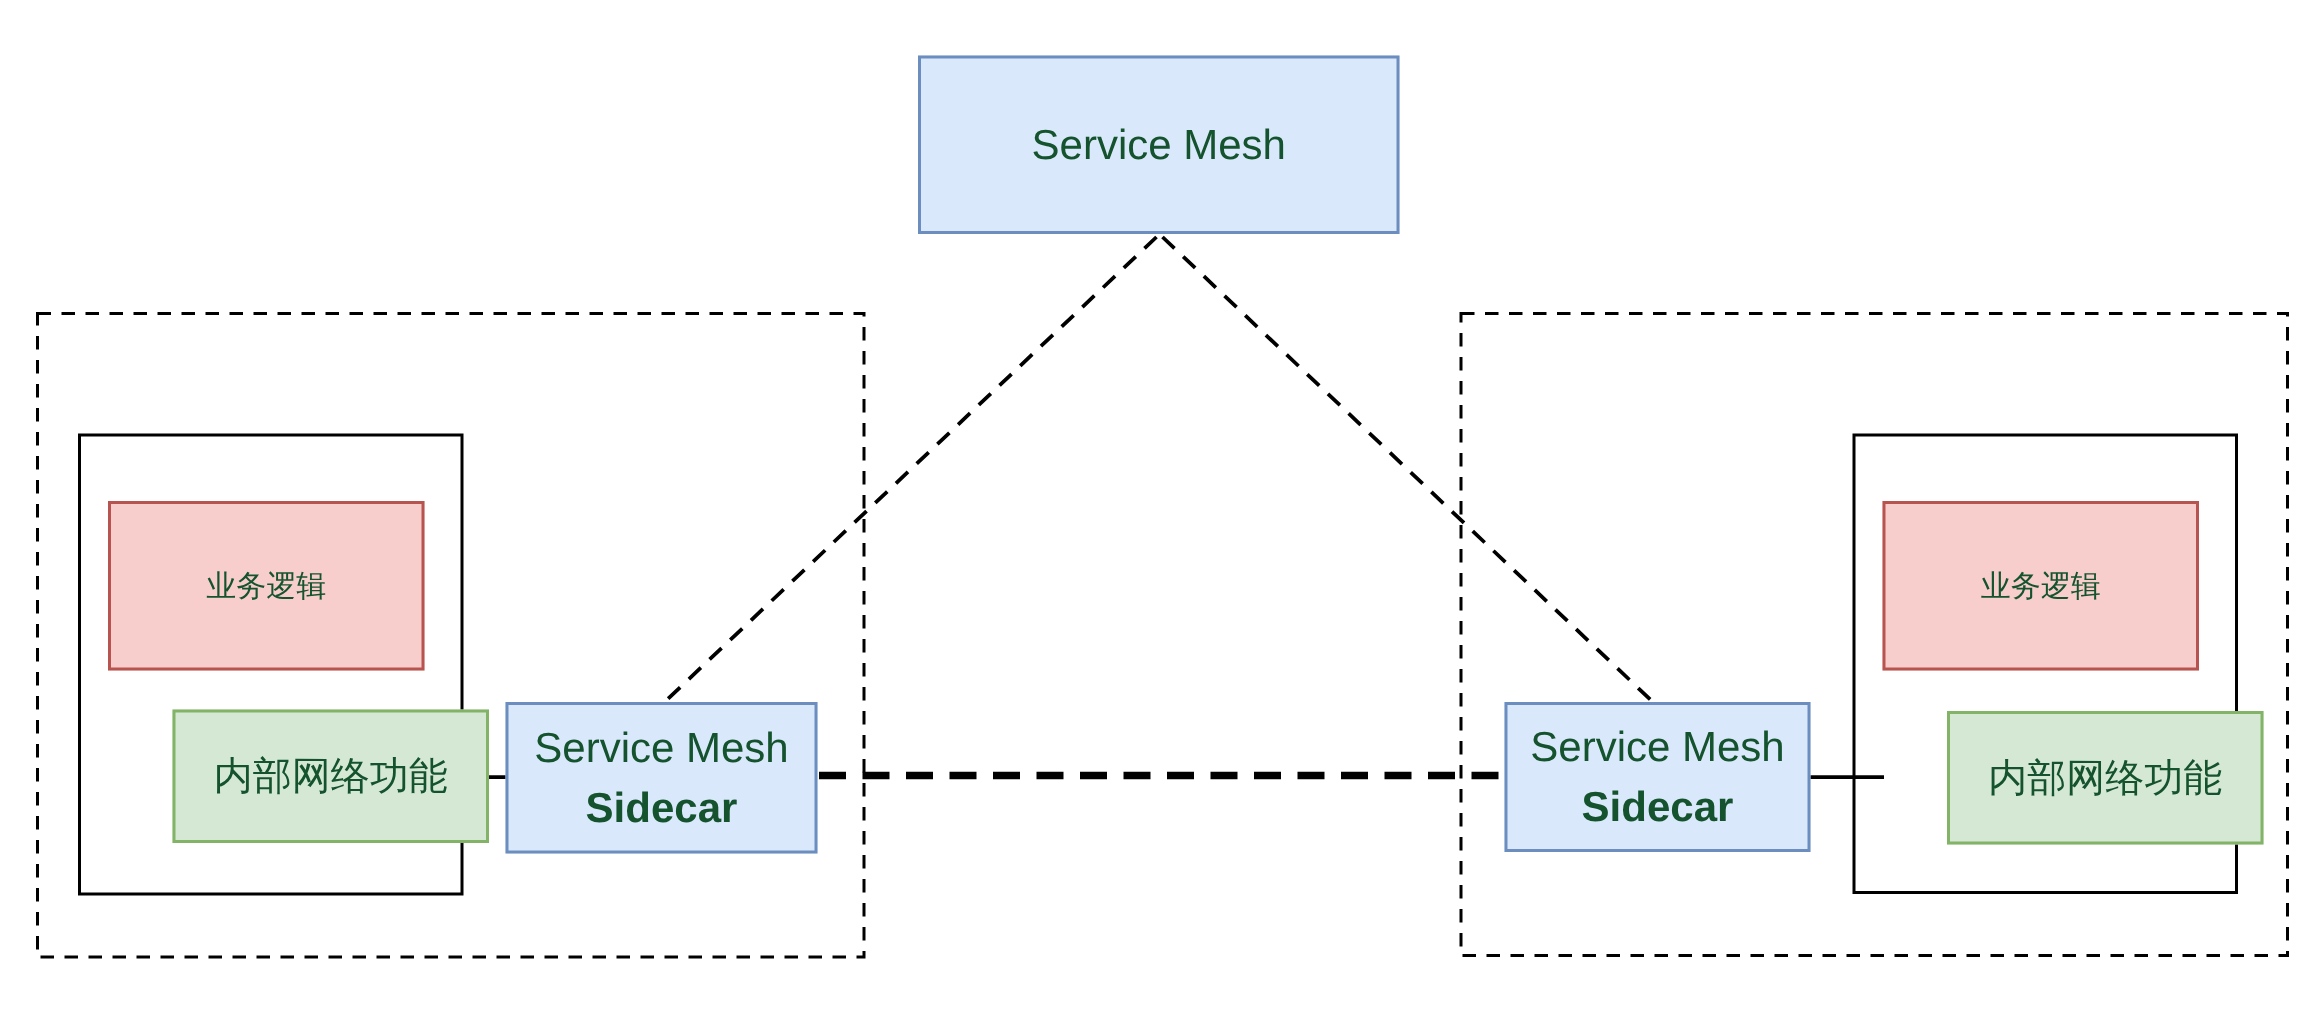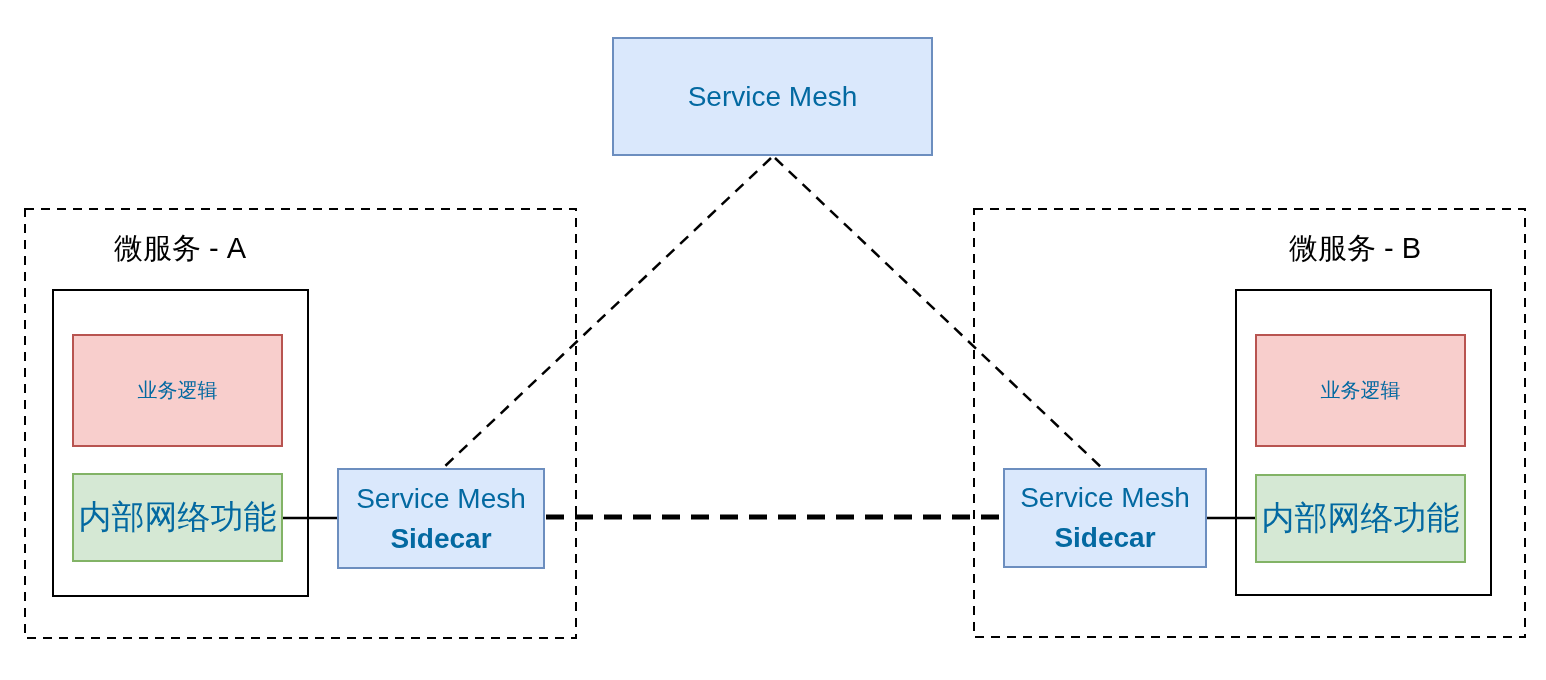--- a/index.html
+++ b/index.html
@@ -19,42 +19,43 @@
     z-index: 0;
     pointer-events: none;
   }
   .node {
     display: flex;
     flex-direction: column;
     align-items: center;
     justify-content: center;
     text-align: center;
     z-index: 1;
-    color: #0369a1;
+    color: #14532d;
   }
   .blue-box {
     background: #dae8fc;
     border: 2px solid #6c8ebf;
     font-size: 28px;
     line-height: 1.42;
   }
   .blue-box .bold-line { font-weight: bold; }
   .plain-box {
     background: transparent;
     border: 2px solid #000000;
   }
   .red-box {
     background: #f8cecc;
     border: 2px solid #b85450;
     font-size: 20px;
   }
   .green-box {
     background: #d5e8d4;
     border: 2px solid #82b366;
-    font-size: 33px;
+    font-size: 26px;
+    margin-left: 43px;
   }
   .zone-title {
     font-size: 29px;
     z-index: 1;
     display: flex;
     align-items: center;
     justify-content: center;
     text-align: center;
   }
   .link-label {
@@ -96,31 +97,29 @@
     <line x1="283" y1="518" x2="338" y2="518" stroke="#000000" stroke-width="2.5"></line>
     <line x1="1206" y1="518" x2="1256" y2="518" stroke="#000000" stroke-width="2.5"></line>
 
     <line x1="546" y1="517" x2="1002" y2="517" stroke="#000000" stroke-width="5" stroke-dasharray="18,11"></line>
   </svg>
 
   <div id="control-plane" class="abs node blue-box">
     <span>Service Mesh</span>
   </div>
 
-  <div id="title-a" class="abs zone-title">微服务 - A</div>
   <div id="inner-a" class="abs node plain-box"></div>
   <div id="logic-a" class="abs node red-box">业务逻辑</div>
   <div id="net-a" class="abs node green-box">内部网络功能</div>
   <div id="sidecar-a" class="abs node blue-box">
     <span>Service Mesh</span>
     <span class="bold-line">Sidecar</span>
   </div>
 
 
-  <div id="title-b" class="abs zone-title">微服务 - B</div>
   <div id="inner-b" class="abs node plain-box"></div>
   <div id="logic-b" class="abs node red-box">业务逻辑</div>
   <div id="net-b" class="abs node green-box">内部网络功能</div>
   <div id="sidecar-b" class="abs node blue-box">
     <span>Service Mesh</span>
     <span class="bold-line">Sidecar</span>
   </div>
 
 </div>
 

